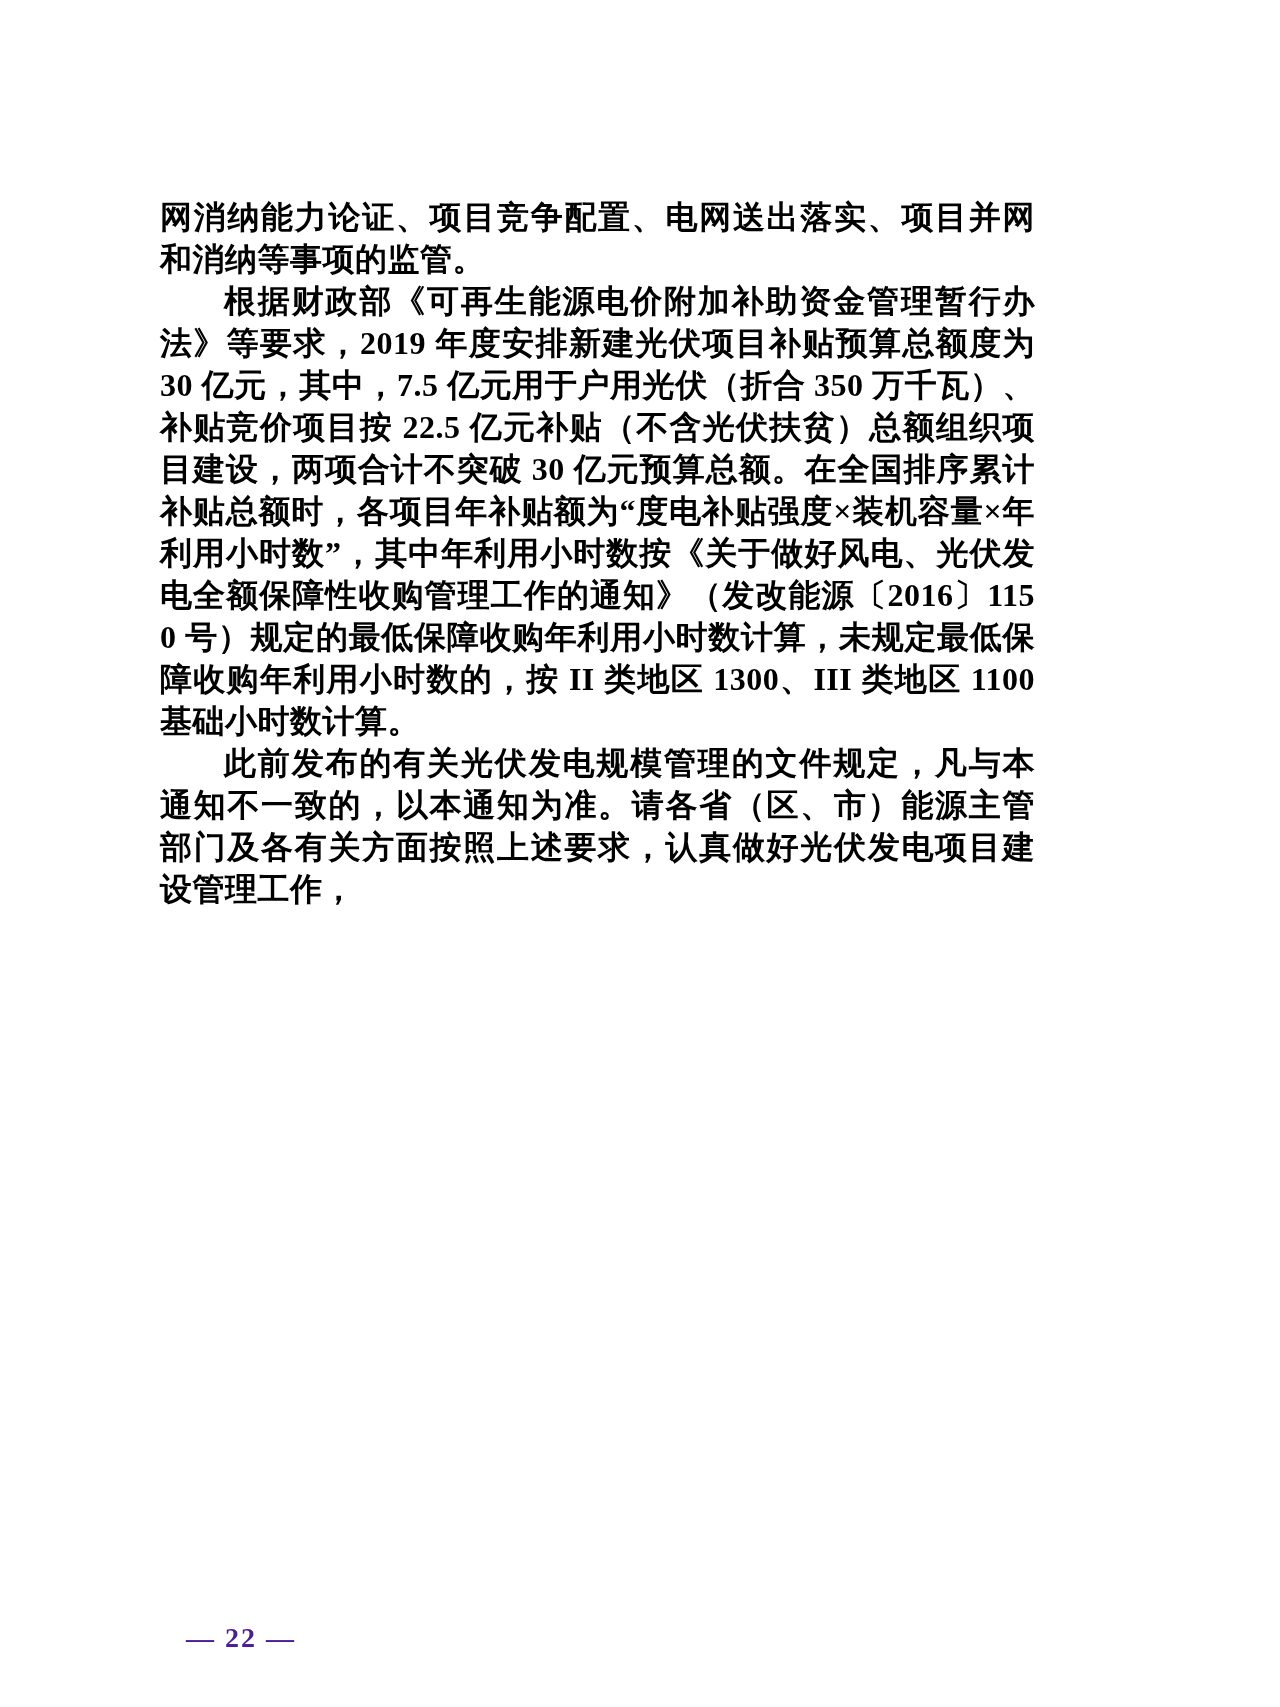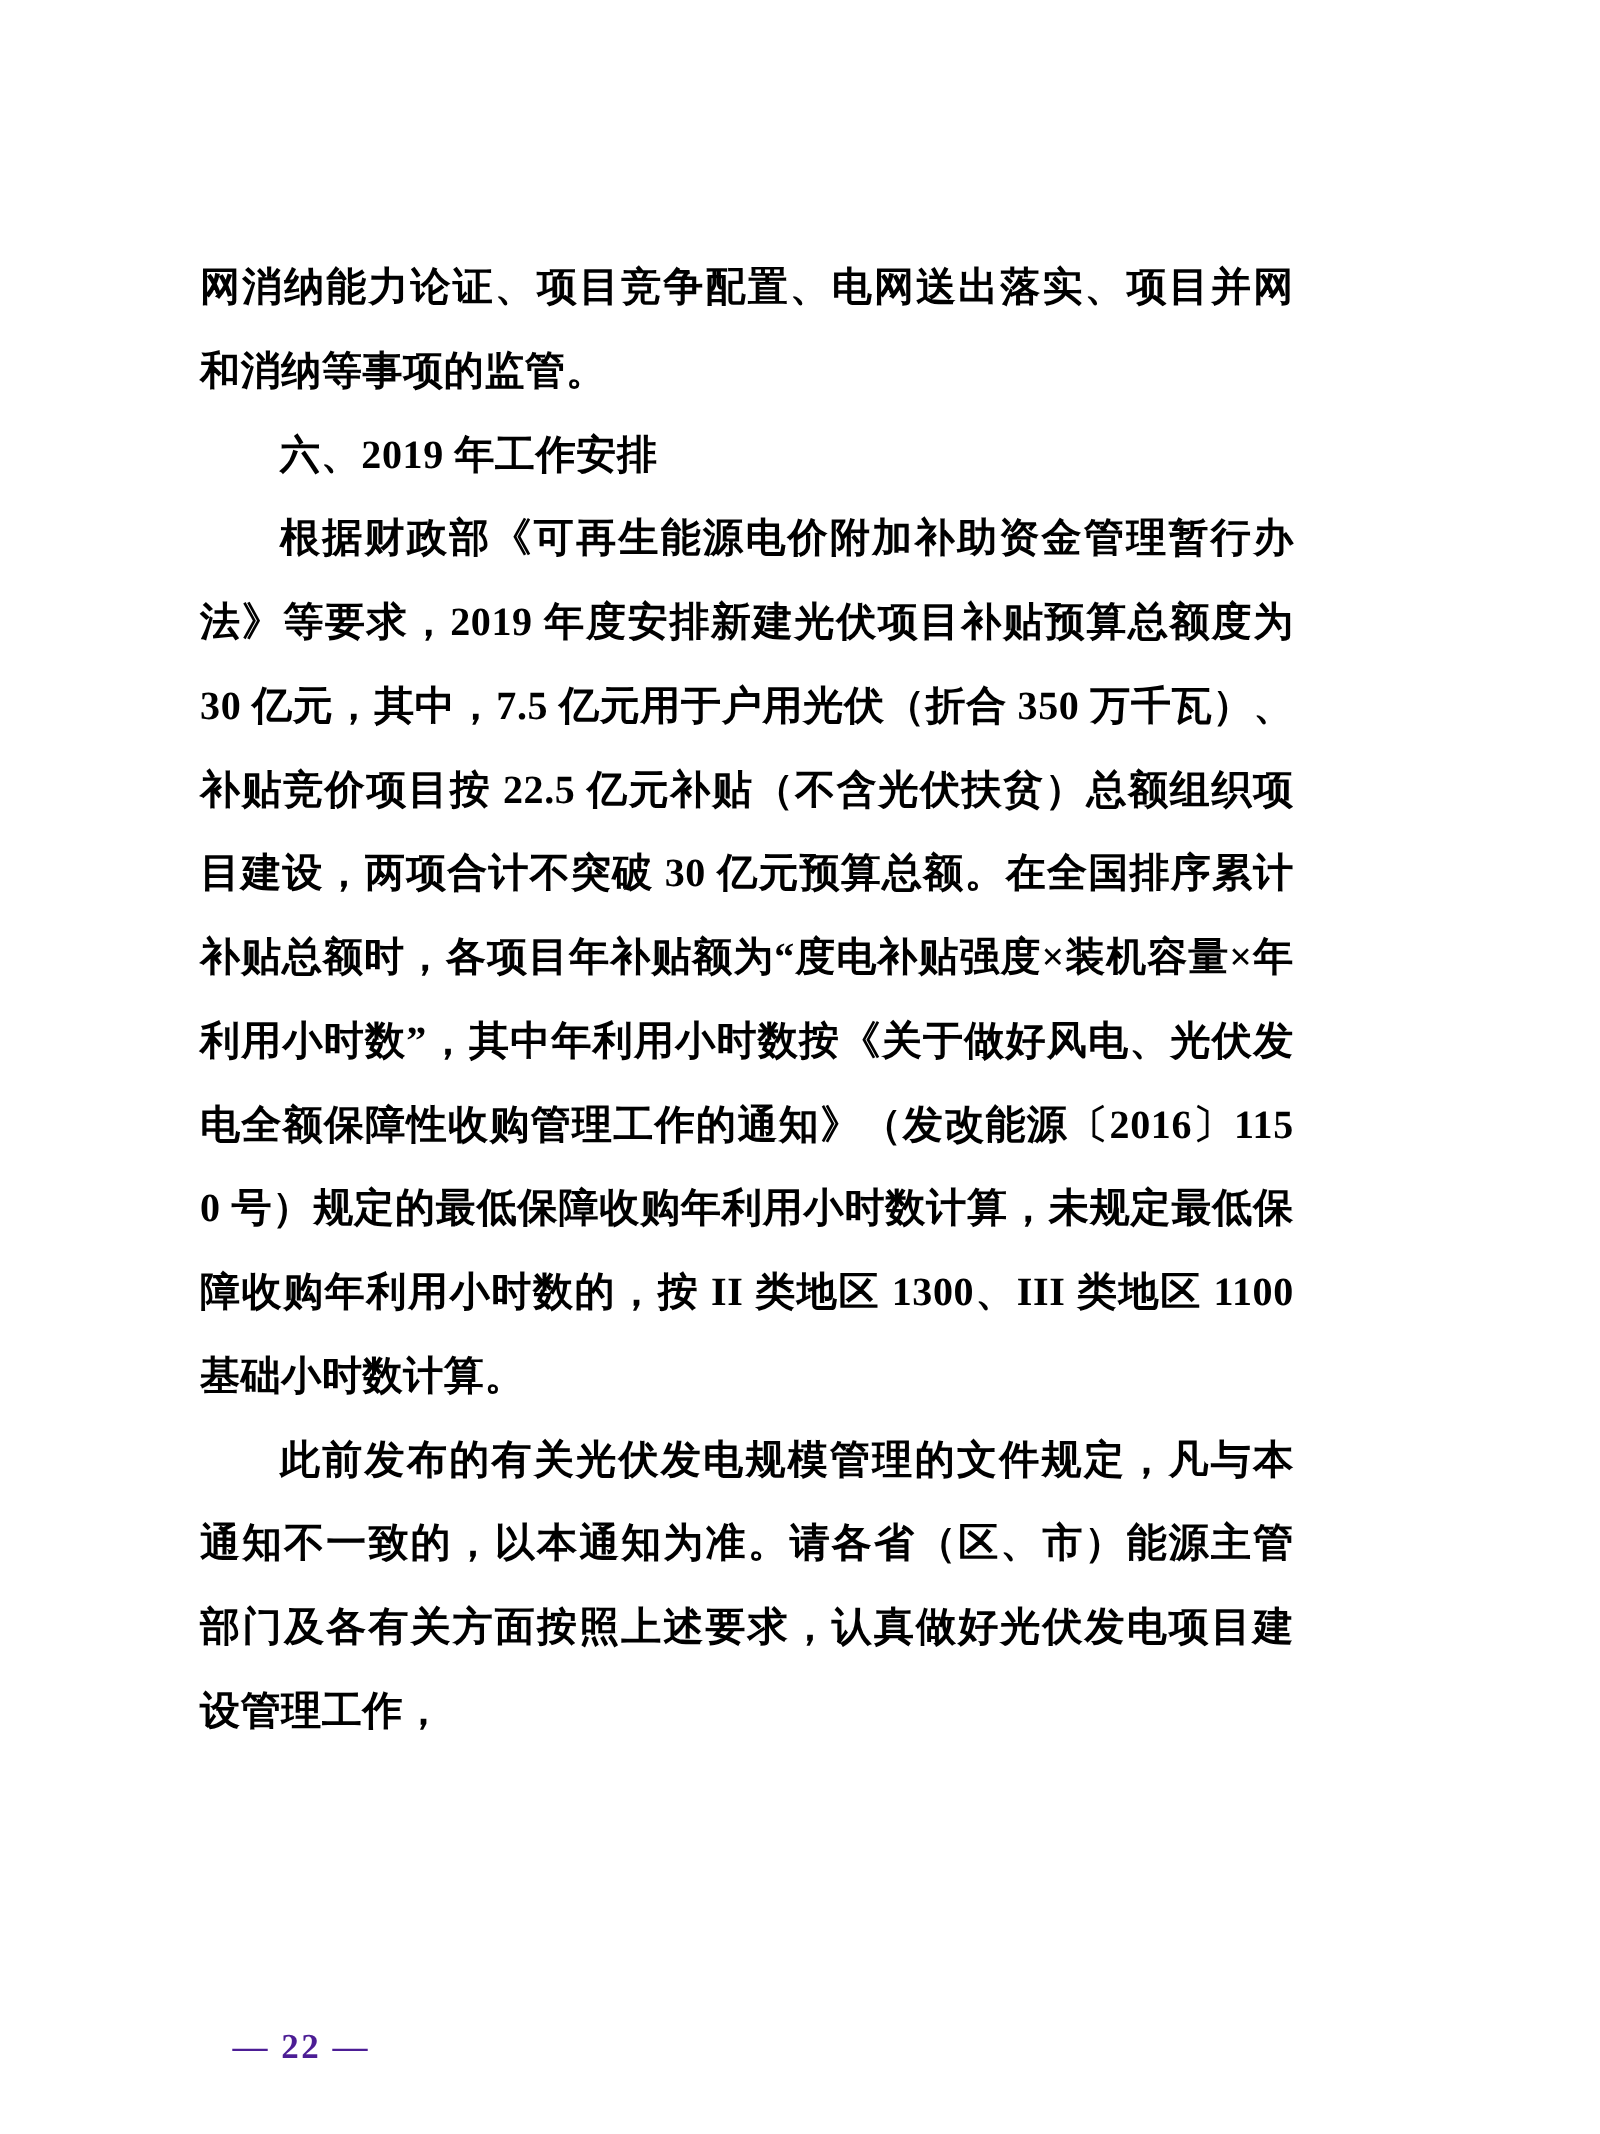--- a/index.html
+++ b/index.html
@@ -19,21 +19,21 @@
   }
   .doc-body {
     position: absolute;
     left: 160px;
     top: 196px;
     width: 875px;
   }
   .para {
     margin: 0;
     font-size: 32px;
-    line-height: 67px;
+    line-height: 42px;
     font-weight: 600;
     text-align: justify;
     letter-spacing: 0.5px;
     word-break: break-all;
   }
   .para.indent {
     text-indent: 2em;
   }
   .para.heading {
     font-weight: 700;
@@ -48,18 +48,17 @@
     letter-spacing: 2px;
     color: #4c1d95;
   }
 </style>
 </head>
 <body>
 
 <div class="page">
   <div class="doc-body" id="doc-body">
       <p class="para">网消纳能力论证、项目竞争配置、电网送出落实、项目并网和消纳等事项的监管。</p>
-      <p class="para indent heading">六、2019 年工作安排</p>
       <p class="para indent">根据财政部《可再生能源电价附加补助资金管理暂行办法》等要求，2019 年度安排新建光伏项目补贴预算总额度为 30 亿元，其中，7.5 亿元用于户用光伏（折合 350 万千瓦）、补贴竞价项目按 22.5 亿元补贴（不含光伏扶贫）总额组织项目建设，两项合计不突破 30 亿元预算总额。在全国排序累计补贴总额时，各项目年补贴额为“度电补贴强度×装机容量×年利用小时数”，其中年利用小时数按《关于做好风电、光伏发电全额保障性收购管理工作的通知》（发改能源〔2016〕1150 号）规定的最低保障收购年利用小时数计算，未规定最低保障收购年利用小时数的，按 II 类地区 1300、III 类地区 1100 基础小时数计算。</p>
       <p class="para indent">此前发布的有关光伏发电规模管理的文件规定，凡与本通知不一致的，以本通知为准。请各省（区、市）能源主管部门及各有关方面按照上述要求，认真做好光伏发电项目建设管理工作，</p>
     </div>
   <div class="footer">— 22 —</div>
 </div>
 
 </body></html>

